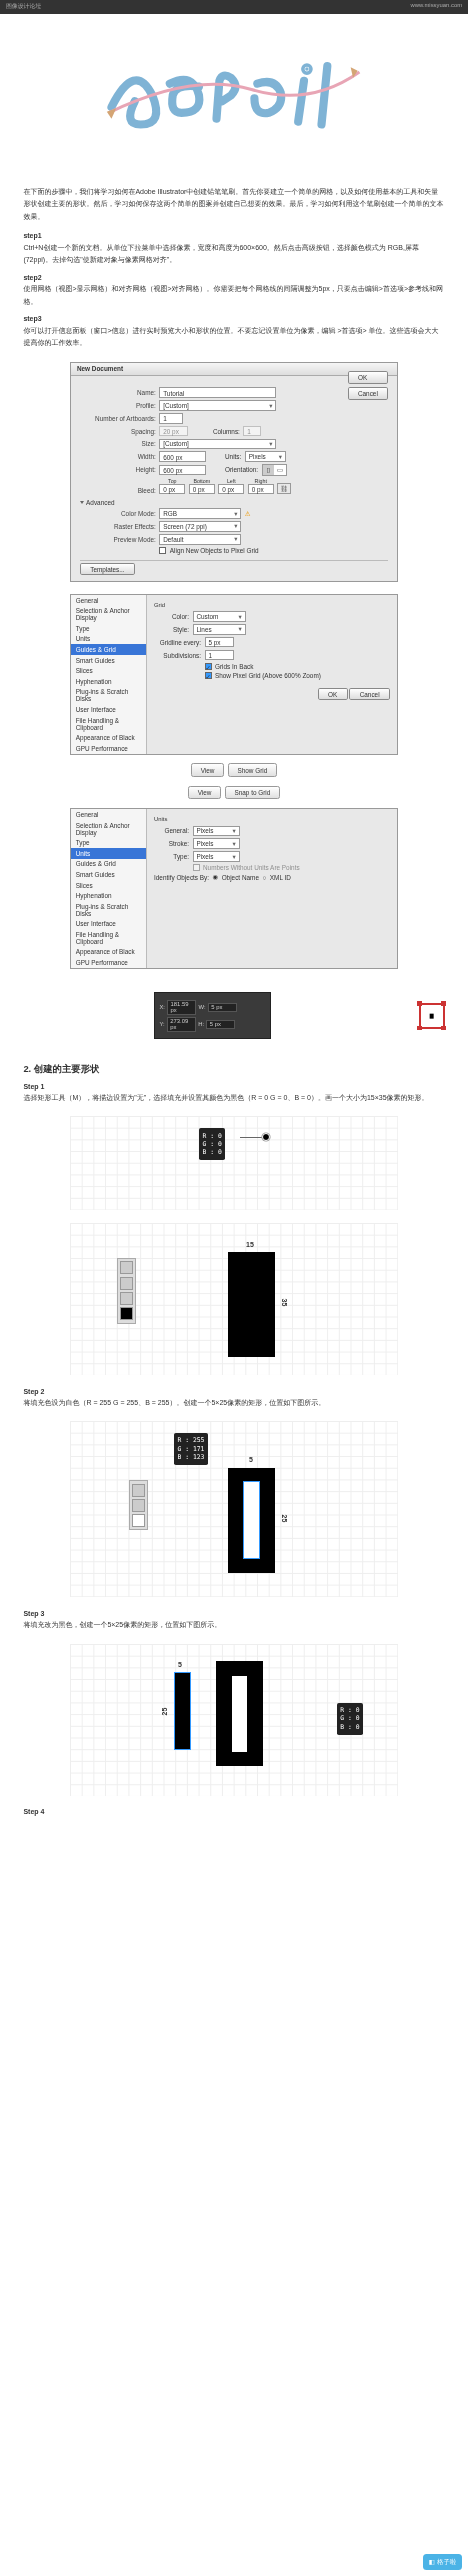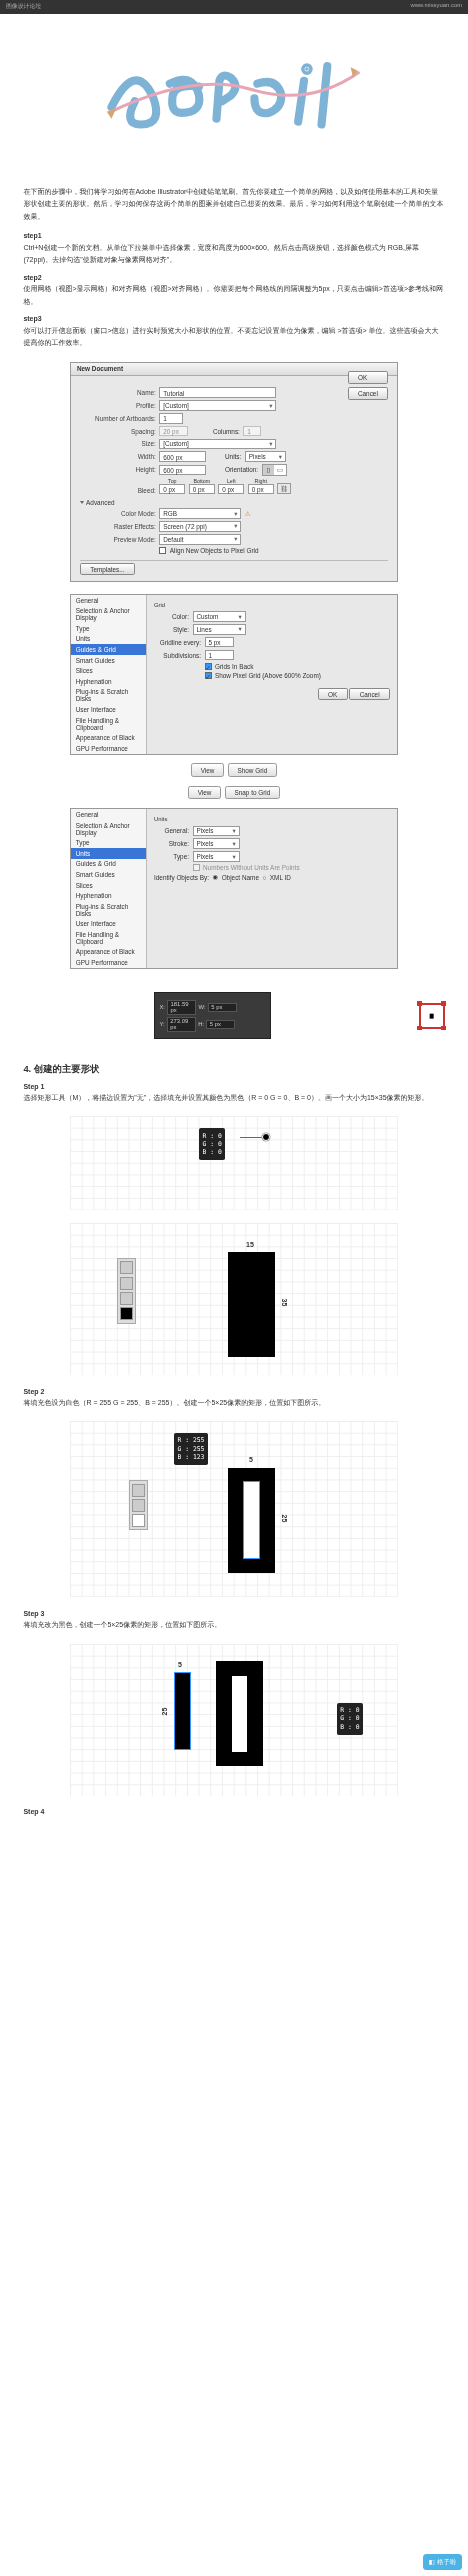--- a/index.html
+++ b/index.html
@@ -288,21 +288,21 @@
     </div>
     <div style="width:26px;height:26px;border:2.3px solid #c33;background:#fff;position:relative">
       <span style="position:absolute;width:4.7px;height:4.7px;background:#c33;left:-3.5px;top:-3.5px"></span>
       <span style="position:absolute;width:4.7px;height:4.7px;background:#c33;right:-3.5px;top:-3.5px"></span>
       <span style="position:absolute;width:4.7px;height:4.7px;background:#c33;left:-3.5px;bottom:-3.5px"></span>
       <span style="position:absolute;width:4.7px;height:4.7px;background:#c33;right:-3.5px;bottom:-3.5px"></span>
       <span style="position:absolute;width:4.7px;height:4.7px;background:#000;left:50%;top:50%;transform:translate(-50%,-50%)"></span>
     </div>
   </div>
 
-  <h2>4. 创建的主要形状</h2>
+  <h2>2. 创建的主要形状</h2>
 
   <p class="step-label">Step 1</p>
   <p class="step-text">选择矩形工具（M），将描边设置为"无"，选择填充并设置其颜色为黑色（R = 0 G = 0、B = 0）。画一个大小为15×35像素的矩形。</p>
 
   <div class="figure">
     <div class="grid-bg" style="width:328px;height:94px;text-align:left">
       <div class="color-tip" style="position:absolute;left:129px;top:11.7px">
         <div>R : 0</div>
           <div>G : 0</div>
           <div>B : 0</div>
@@ -326,21 +326,21 @@
     </div>
   </div>
 
   <p class="step-label">Step 2</p>
   <p class="step-text">将填充色设为白色（R = 255 G = 255、B = 255）。创建一个5×25像素的矩形，位置如下图所示。</p>
 
   <div class="figure">
     <div class="grid-bg" style="width:328px;height:176px">
       <div class="color-tip" style="position:absolute;left:104px;top:11.7px">
         <div>R : 255</div>
-          <div>G : 255</div>
+          <div>G : 171</div>
           <div>B : 123</div>
       </div>
       <div class="toolstrip" style="position:absolute;left:59px;top:59px">
         <span></span>
           <span></span>
         <span style="background:#fff"></span>
       </div>
       <span class="dim-label" style="left:179px;top:35px">5</span>
       <span class="rect-black" style="width:47px;height:105px;position:absolute;left:158px;top:47px"></span>
       <span style="background:#fff;width:15px;height:76px;position:absolute;left:174px;top:61px;outline:0.6px solid #39f"></span>

